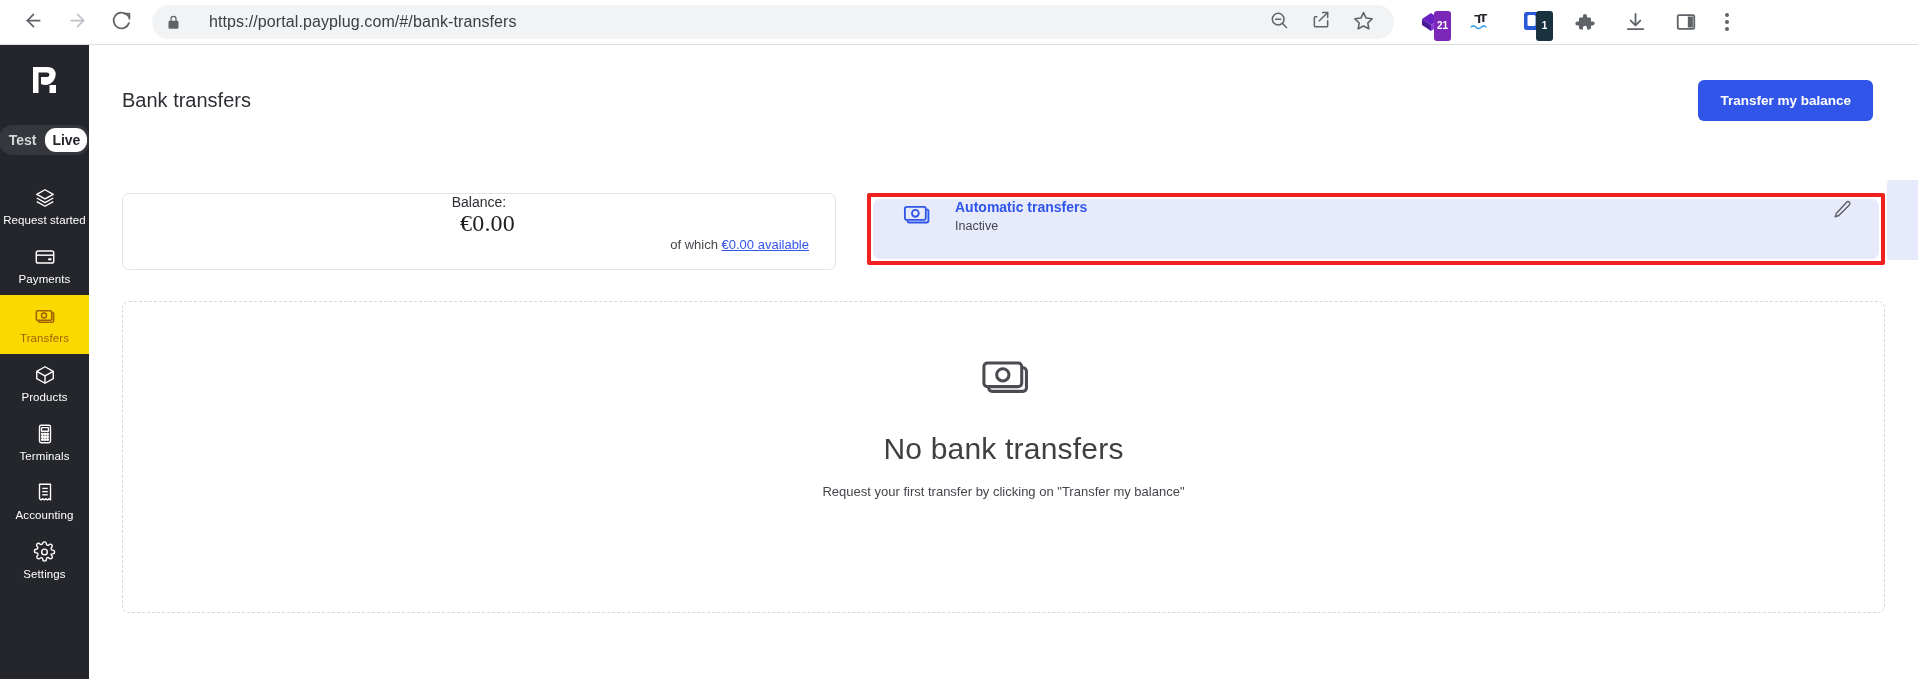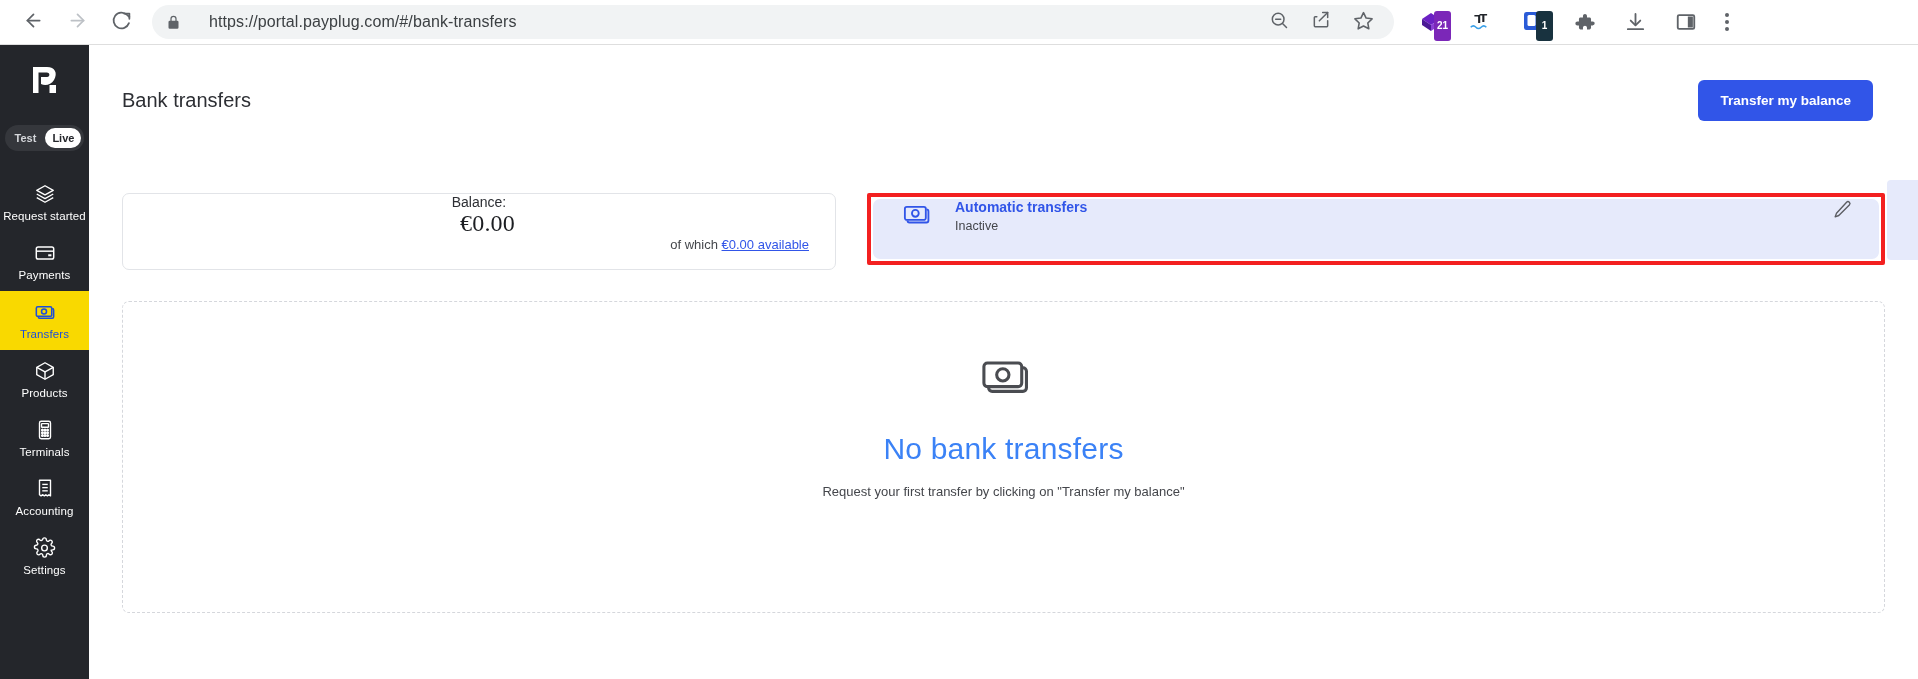--- a/index.html
+++ b/index.html
@@ -107,41 +107,41 @@
   .mode-toggle {
     background: #35373c;
     border-radius: 14px;
     display: flex;
     align-items: center;
     padding: 3px;
     gap: 2px;
     margin-bottom: 22px;
   }
   .mode-opt {
-    font-size: 11px;
+    font-size: 14px;
     font-weight: bold;
     color: #d4d6da;
     padding: 4px 7px;
     border-radius: 11px;
   }
   .mode-opt.active { background: #ffffff; color: #24262b; }
 
   .nav-item {
     width: 89px;
     padding: 10px 0 10px;
     display: flex;
     flex-direction: column;
     align-items: center;
     gap: 5px;
     color: #ffffff;
     text-decoration: none;
   }
   .nav-item .ico { display: flex; align-items: center; justify-content: center; height: 22px; }
   .nav-label { font-size: 11.5px; letter-spacing: 0.1px; }
-  .nav-item.active { background: #f9d900; color: #1d4ed8; justify-content: center; }
+  .nav-item.active { background: #f9d900; color: #a16207; justify-content: center; }
 
   
   .content {
     flex: 1;
     background: #ffffff;
     position: relative;
     overflow: hidden;
   }
   .page-head {
     display: flex;
@@ -228,21 +228,21 @@
     display: flex;
     flex-direction: column;
     align-items: center;
     justify-content: flex-start;
     padding-top: 48px;
   }
   .empty-icon { color: #4a4c51; }
   .empty-title {
     margin-top: 26px;
     font-size: 30px;
-    color: #3b82f6;
+    color: #404040;
     font-weight: normal;
     letter-spacing: 0.2px;
   }
   .empty-sub {
     margin-top: 18px;
     font-size: 13px;
     color: #44464b;
   }
 </style>
 </head>

